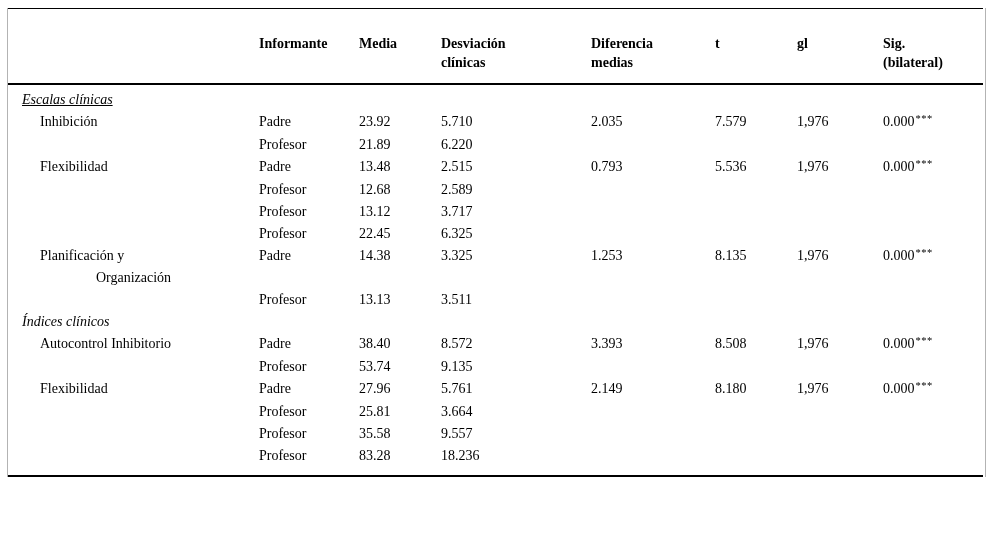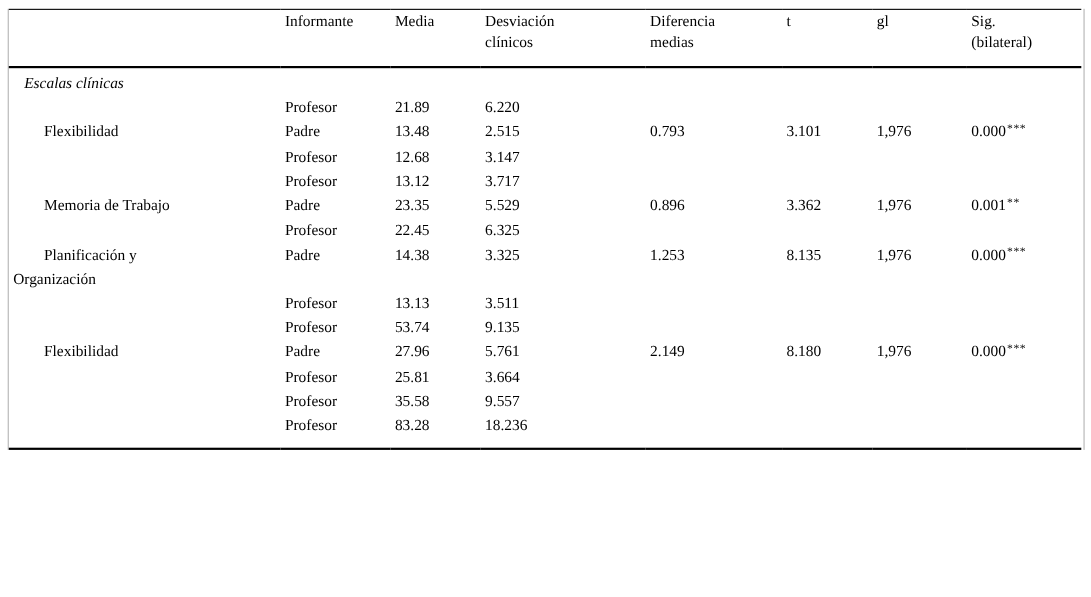--- a/index.html
+++ b/index.html
@@ -16,35 +16,35 @@
     border-left:1px solid #b3b3b3;
     border-right:1px solid #b3b3b3;
   }
   table.stats {
     border-collapse:collapse; table-layout:fixed;
     width:975px;
     border-top:1.4px solid #000;
     border-bottom:2px solid #000;
   }
   thead th {
-    font-weight:normal; text-align:left; vertical-align:top;
-    height:49px; padding:2px 0 0 4px; line-height:19px;
+    font-weight:bold; text-align:left; vertical-align:top;
+    height:49px; padding:25px 0 0 4px; line-height:19px;
     border-bottom:2.5px solid #000;
   }
   tbody td {
     padding:0 0 0 4px; vertical-align:top;
     line-height:22px; text-align:left;
     white-space:nowrap; overflow:visible;
   }
   tbody tr.row-section td { padding-top:0; }
-  tbody tr:first-child td { padding-top:4px; }
+  tbody tr:first-child td { padding-top:4px;text-decoration:underline; }
   tbody tr:last-child td { padding-bottom:8px; }
   .section-label { font-style:italic; padding-left:10px; }
   .l1 { padding-left:28px; }
-  .l2 { padding-left:0; }
+  .l2 { padding-left:0;text-align:center; }
   .stars {
     font-size:10.5px; position:relative; top:-4.5px;
     margin-left:1px; letter-spacing:0.5px;
   }
 </style>
 </head>
 <body>
 
 <div class="page">
   <div class="twrap">
@@ -65,21 +65,21 @@
               <div></div>
             </th>
             <th>
               <div>Informante</div>
             </th>
             <th>
               <div>Media</div>
             </th>
             <th>
               <div>Desviación</div>
-              <div>clínicos</div>
+              <div>clínicas</div>
             </th>
             <th>
               <div>Diferencia</div>
               <div>medias</div>
             </th>
             <th>
               <div>t</div>
             </th>
             <th>
               <div>gl</div>
@@ -89,79 +89,79 @@
               <div>(bilateral)</div>
             </th>
           </tr>
         </thead>
       <tbody>
           <tr class="row-section">
             <td colspan="8">
               <div class="section-label">Escalas clínicas</div>
             </td>
           </tr>
+          <tr class="row-item">
+            <td>
+              <div class="l1">Inhibición</div>
+            </td>
+            <td>Padre</td>
+            <td>23.92</td>
+            <td>5.710</td>
+            <td>2.035</td>
+            <td>7.579</td>
+            <td>1,976</td>
+            <td><span>0.000</span><span class="stars">***</span></td>
+          </tr>
           <tr class="row-cont">
             <td>
               <div class="l1"></div>
             </td>
             <td>Profesor</td>
             <td>21.89</td>
             <td>6.220</td>
             <td></td>
             <td></td>
             <td></td>
             <td><span></span></td>
           </tr>
           <tr class="row-item">
             <td>
               <div class="l1">Flexibilidad</div>
             </td>
             <td>Padre</td>
             <td>13.48</td>
             <td>2.515</td>
             <td>0.793</td>
-            <td>3.101</td>
+            <td>5.536</td>
             <td>1,976</td>
             <td><span>0.000</span><span class="stars">***</span></td>
           </tr>
           <tr class="row-cont">
             <td>
               <div class="l1"></div>
             </td>
             <td>Profesor</td>
             <td>12.68</td>
-            <td>3.147</td>
+            <td>2.589</td>
             <td></td>
             <td></td>
             <td></td>
             <td><span></span></td>
           </tr>
           <tr class="row-cont">
             <td>
               <div class="l1"></div>
             </td>
             <td>Profesor</td>
             <td>13.12</td>
             <td>3.717</td>
             <td></td>
             <td></td>
             <td></td>
             <td><span></span></td>
-          </tr>
-          <tr class="row-item">
-            <td>
-              <div class="l1">Memoria de Trabajo</div>
-            </td>
-            <td>Padre</td>
-            <td>23.35</td>
-            <td>5.529</td>
-            <td>0.896</td>
-            <td>3.362</td>
-            <td>1,976</td>
-            <td><span>0.001</span><span class="stars">**</span></td>
           </tr>
           <tr class="row-cont">
             <td>
               <div class="l1"></div>
             </td>
             <td>Profesor</td>
             <td>22.45</td>
             <td>6.325</td>
             <td></td>
             <td></td>
@@ -185,20 +185,37 @@
             <td>
               <div class="l1"></div>
             </td>
             <td>Profesor</td>
             <td>13.13</td>
             <td>3.511</td>
             <td></td>
             <td></td>
             <td></td>
             <td><span></span></td>
+          </tr>
+          <tr class="row-section">
+            <td colspan="8">
+              <div class="section-label">Índices clínicos</div>
+            </td>
+          </tr>
+          <tr class="row-item">
+            <td>
+              <div class="l1">Autocontrol Inhibitorio</div>
+            </td>
+            <td>Padre</td>
+            <td>38.40</td>
+            <td>8.572</td>
+            <td>3.393</td>
+            <td>8.508</td>
+            <td>1,976</td>
+            <td><span>0.000</span><span class="stars">***</span></td>
           </tr>
           <tr class="row-cont">
             <td>
               <div class="l1"></div>
             </td>
             <td>Profesor</td>
             <td>53.74</td>
             <td>9.135</td>
             <td></td>
             <td></td>

